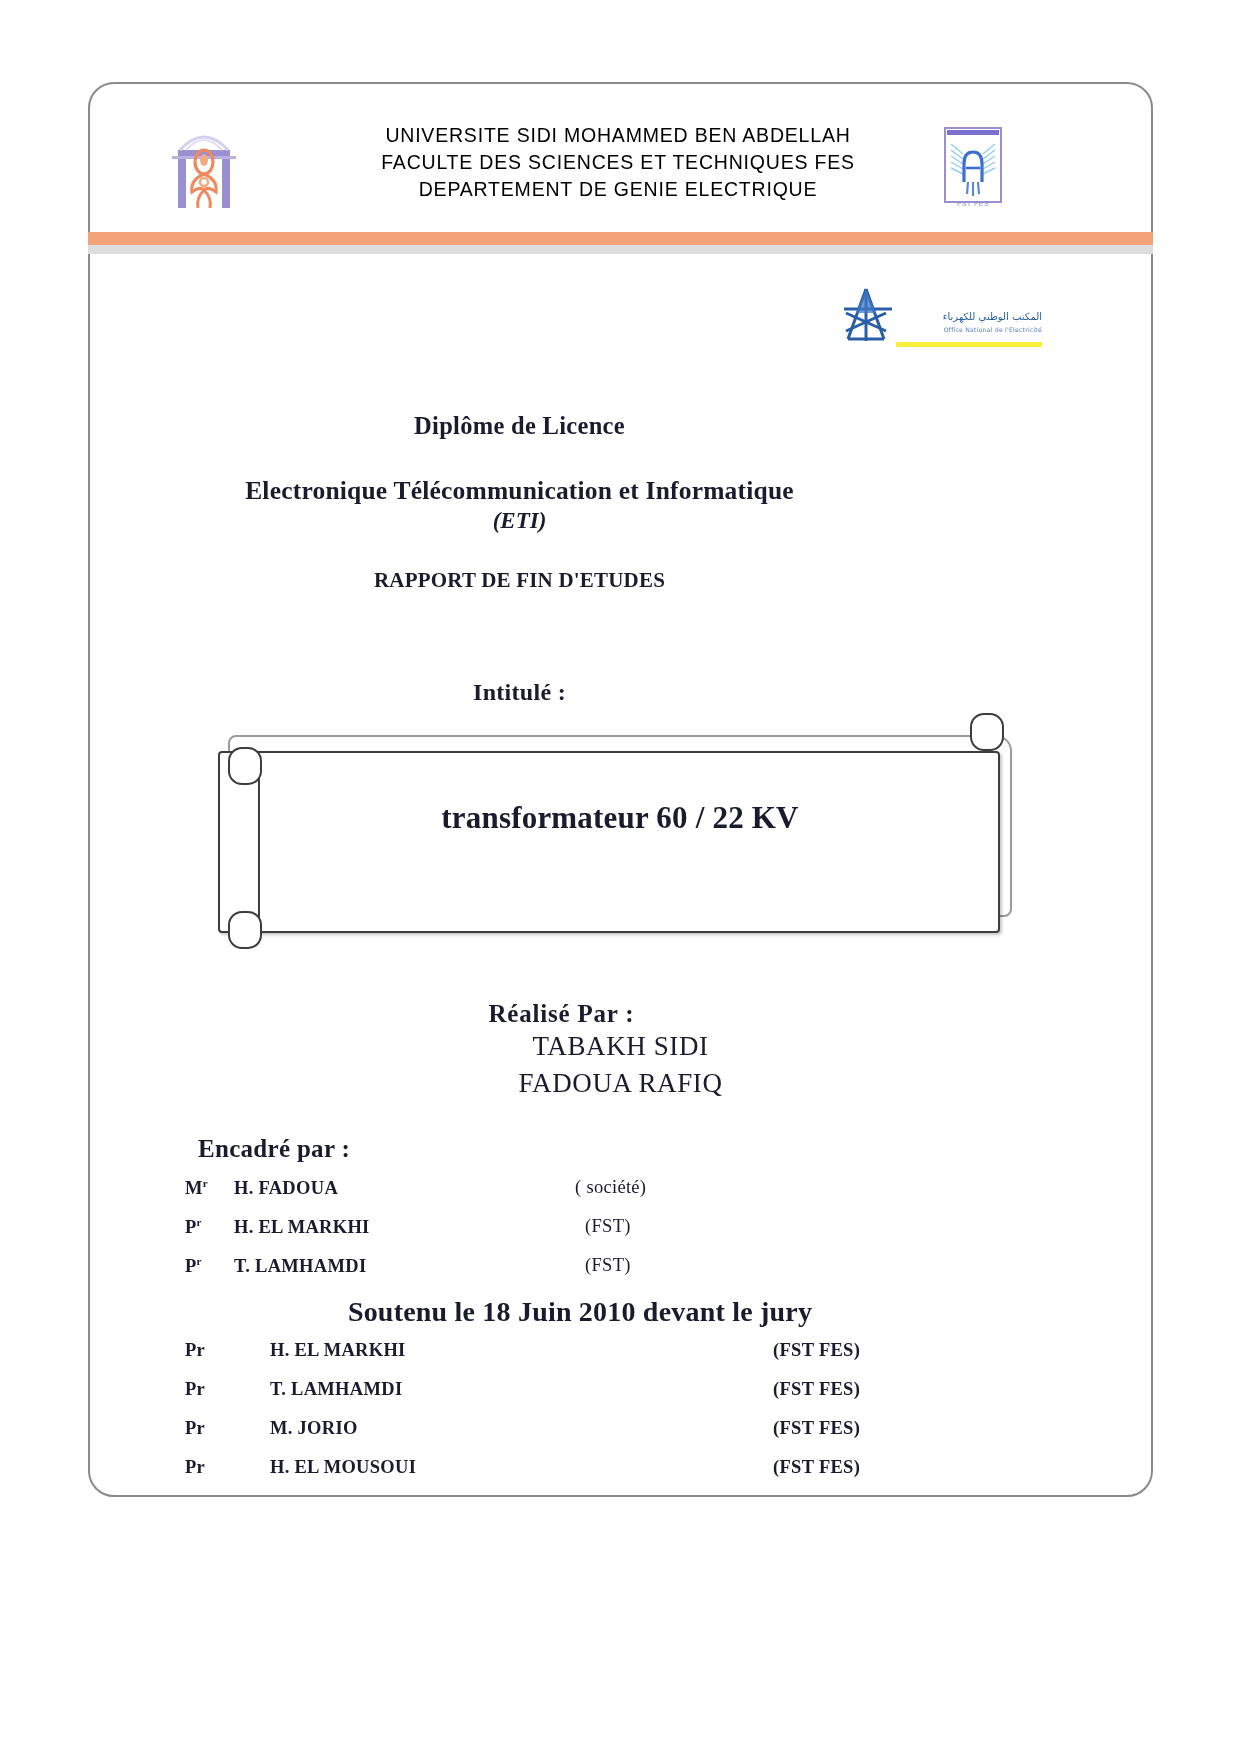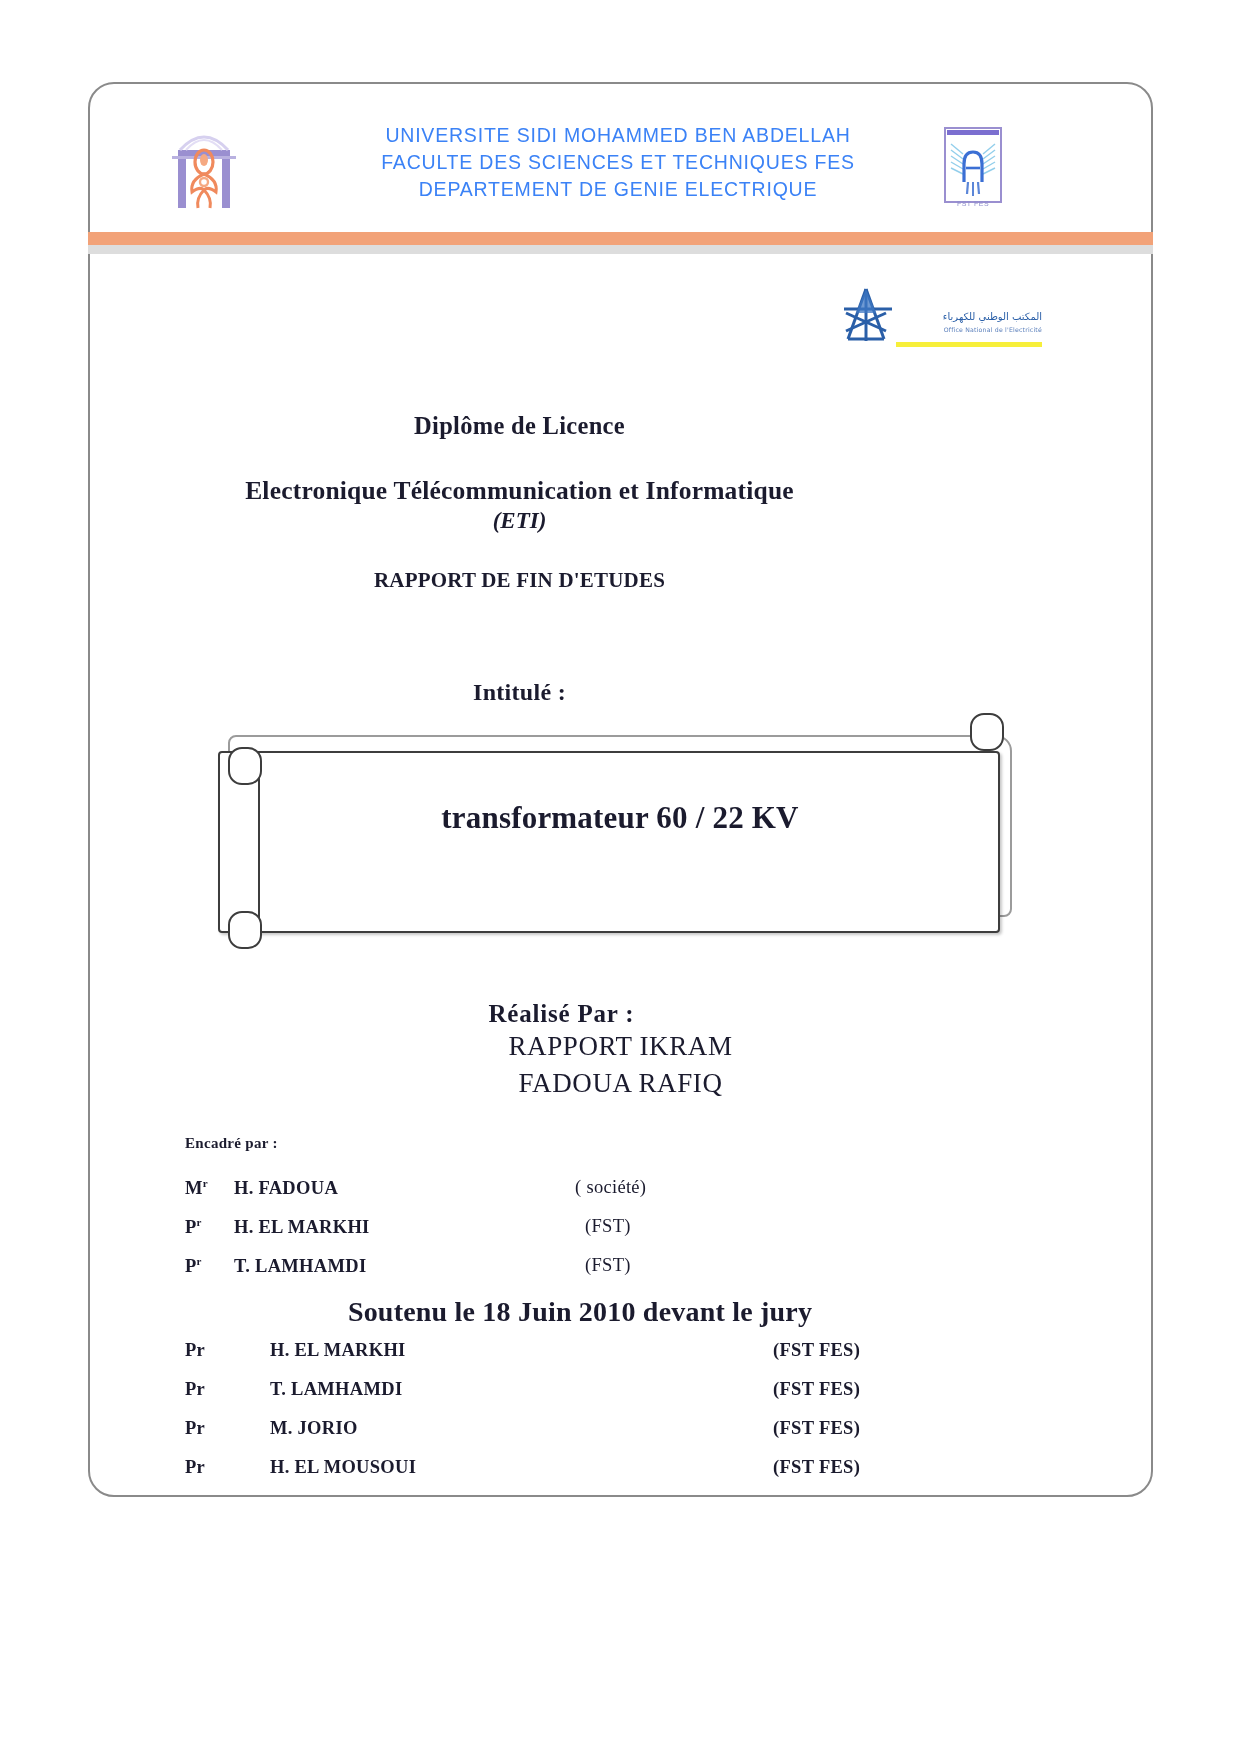--- a/index.html
+++ b/index.html
@@ -40,21 +40,21 @@
   .header-text {
     position: absolute;
     left: 180px;
     top: 22px;
     width: 700px;
     text-align: center;
     font-family: "Liberation Sans", "DejaVu Sans", sans-serif;
     font-size: 19.5px;
     line-height: 27px;
     letter-spacing: 0.8px;
-    color: #3b82f6;
+    color: #000000;
   }
   .header-text div { white-space: nowrap; }
 
   
   .logo-univ {
     position: absolute;
     left: 72px;
     top: 24px;
     width: 86px;
     height: 86px;
@@ -220,21 +220,21 @@
   .author-name {
     position: absolute; left: 88px; width: 1065px;
     text-align: center; font-size: 27px; letter-spacing: 0.6px;
   }
   .author-1 { top: 1031px; }
   .author-2 { top: 1068px; }
 
   
   .block-left { position: absolute; left: 185px; }
   .l-encadre {
-    top: 1135px; font-size: 15px; font-weight: bold; letter-spacing: 0.3px;
+    top: 1135px; font-size: 25px; font-weight: bold; letter-spacing: 0.3px; margin-left: 13px;
   }
   .sup-row, .jury-row {
     position: absolute;
     left: 185px;
     width: 790px;
     font-size: 18.5px;
     font-weight: bold;
     letter-spacing: 0.3px;
     white-space: nowrap;
   }
@@ -355,21 +355,21 @@
     <div class="scroll-spine"></div>
     <div class="curl curl-left-top"></div>
     <div class="curl curl-left-bot"></div>
     <div class="title-text">
       <div>transformateur 60 / 22 KV</div>
     </div>
   </div>
 </div>
 
 <div class="l-realise">Réalisé Par :</div>
-<div class="author-name author-1">RAPPORT IKRAM</div>
+<div class="author-name author-1">TABAKH SIDI</div>
 <div class="author-name author-2">FADOUA RAFIQ</div>
 
 <div class="block-left l-encadre">Encadré par :</div>
 
 <div class="sup-row sup-r1">
   <span class="sup-title"><span>M</span><sup>r</sup></span>
   <span class="sup-name">H. FADOUA</span>
   <span class="sup-aff" style="left:390px;">( société)</span>
 </div>
 <div class="sup-row sup-r2">

